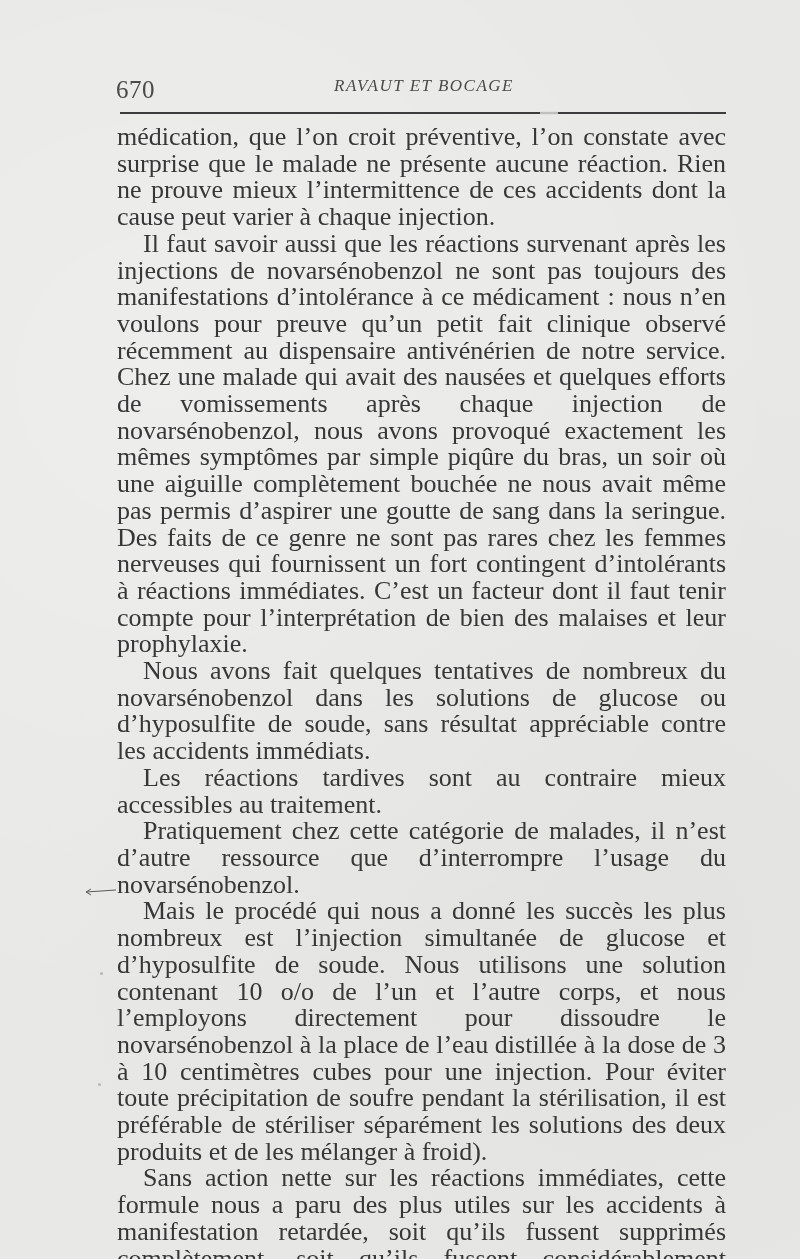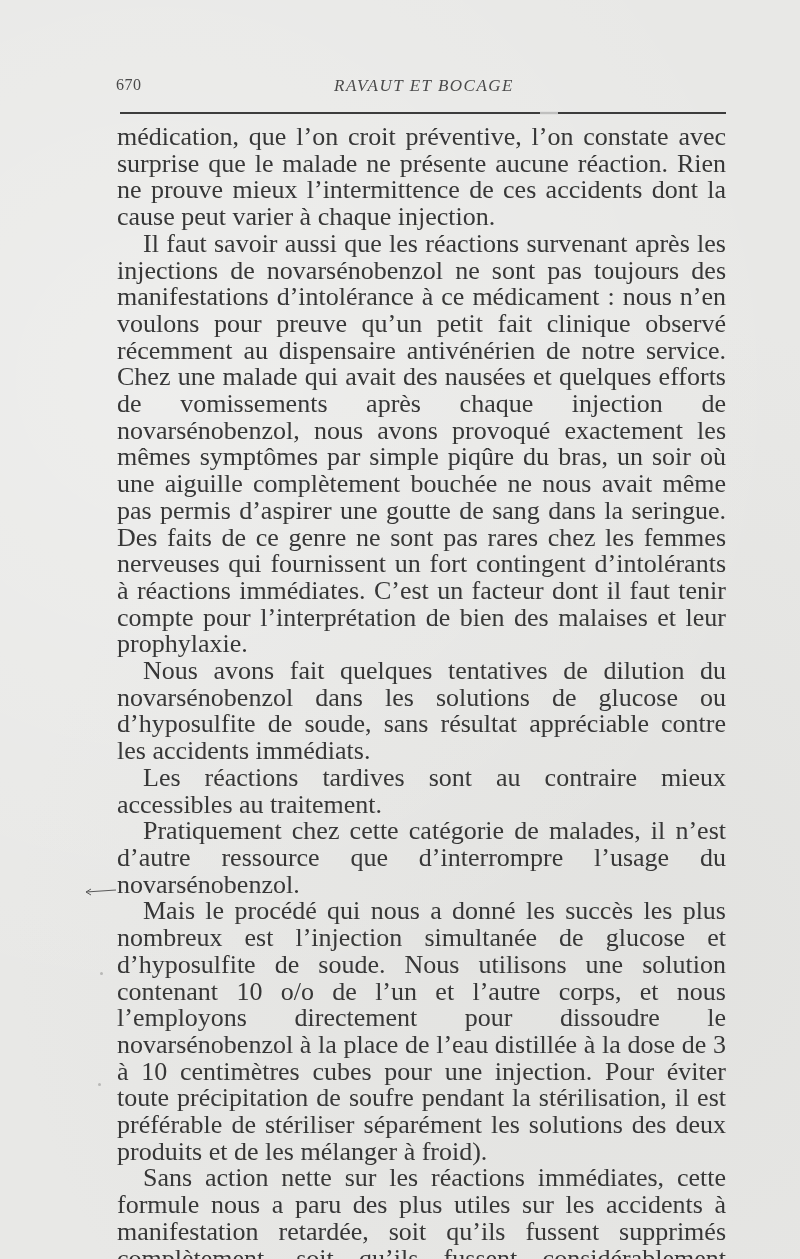--- a/index.html
+++ b/index.html
@@ -28,21 +28,21 @@
       position: absolute;
       left: 116px;
       top: 76px;
       width: 609px;
       height: 26px;
     }
     .folio {
       position: absolute;
       left: 0;
       top: 0;
-      font-size: 16px;
+      font-size: 25px;
       color: #4a4a4a;
       letter-spacing: 0.5px;
     }
     .running-title {
       position: absolute;
       left: 0;
       right: 17px;
       top: 0;
       text-align: center;
       font-style: italic;
@@ -109,21 +109,21 @@
     <span class="folio">670</span>
     <span class="running-title">RAVAUT ET BOCAGE</span>
   </div>
 
   <div class="head-rule"></div>
   <div class="head-rule-gap"></div>
 
   <div class="body-text">
     <p class="cont">médication, que l’on croit préventive, l’on constate avec surprise que le malade ne présente aucune réaction. Rien ne prouve mieux l’intermittence de ces accidents dont la cause peut varier à chaque injection.</p>
     <p>Il faut savoir aussi que les réactions survenant après les injections de novarsénobenzol ne sont pas toujours des manifestations d’intolérance à ce médicament : nous n’en voulons pour preuve qu’un petit fait clinique observé récemment au dispensaire antivénérien de notre service. Chez une malade qui avait des nausées et quelques efforts de vomissements après chaque injection de novarsénobenzol, nous avons provoqué exactement les mêmes symptômes par simple piqûre du bras, un soir où une aiguille complètement bouchée ne nous avait même pas permis d’aspirer une goutte de sang dans la seringue. Des faits de ce genre ne sont pas rares chez les femmes nerveuses qui fournissent un fort contingent d’intolérants à réactions immédiates. C’est un facteur dont il faut tenir compte pour l’interprétation de bien des malaises et leur prophylaxie.</p>
-    <p>Nous avons fait quelques tentatives de dilution du novarsénobenzol dans les solutions de glucose ou d’hyposulfite de soude, sans résultat appréciable contre les accidents immédiats.</p>
+    <p>Nous avons fait quelques tentatives de nombreux du novarsénobenzol dans les solutions de glucose ou d’hyposulfite de soude, sans résultat appréciable contre les accidents immédiats.</p>
     <p>Les réactions tardives sont au contraire mieux accessibles au traitement.</p>
     <p>Pratiquement chez cette catégorie de malades, il n’est d’autre ressource que d’interrompre l’usage du novarsénobenzol.</p>
     <p>Mais le procédé qui nous a donné les succès les plus nombreux est l’injection simultanée de glucose et d’hyposulfite de soude. Nous utilisons une solution contenant 10 o/o de l’un et l’autre corps, et nous l’employons directement pour dissoudre le novarsénobenzol à la place de l’eau distillée à la dose de 3 à 10 centimètres cubes pour une injection. Pour éviter toute précipitation de soufre pendant la stérilisation, il est préférable de stériliser séparément les solutions des deux produits et de les mélanger à froid).</p>
     <p>Sans action nette sur les réactions immédiates, cette formule nous a paru des plus utiles sur les accidents à manifestation retardée, soit qu’ils fussent supprimés complètement, soit qu’ils fussent considérablement atténués.</p>
   </div>
 
   <div class="margin-mark">
     <svg width="34" height="14" viewBox="0 0 34 14">
       <path d="M2 7 L32 5" stroke="#5a5a5a" stroke-width="1.1" fill="none"></path>
       <path d="M2 7 L7 4 M2 7 L7 10" stroke="#5a5a5a" stroke-width="1" fill="none"></path>

